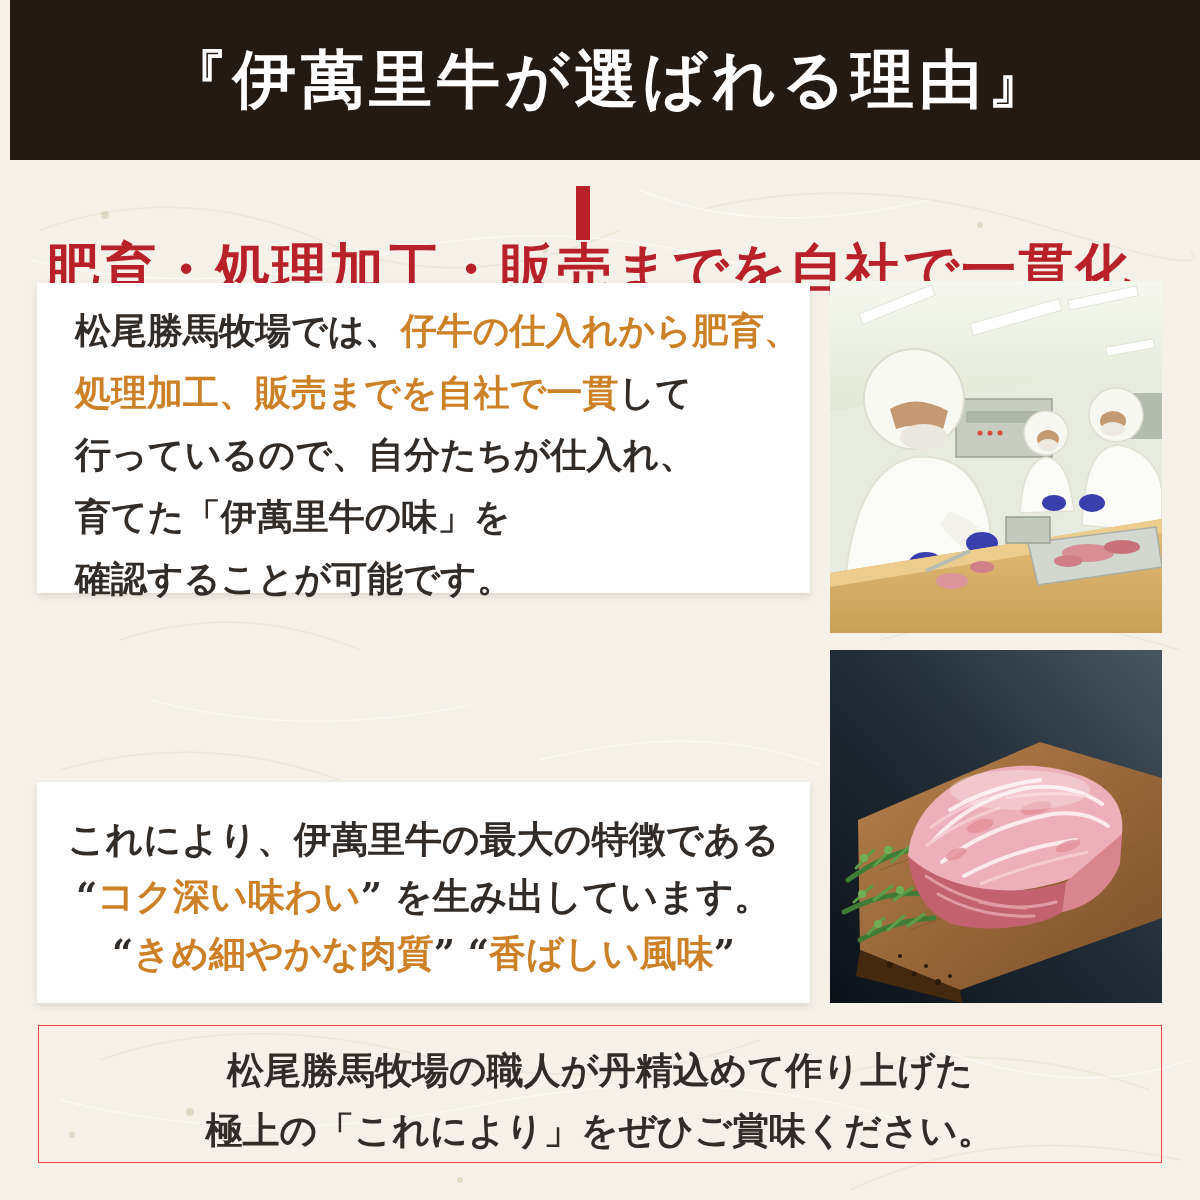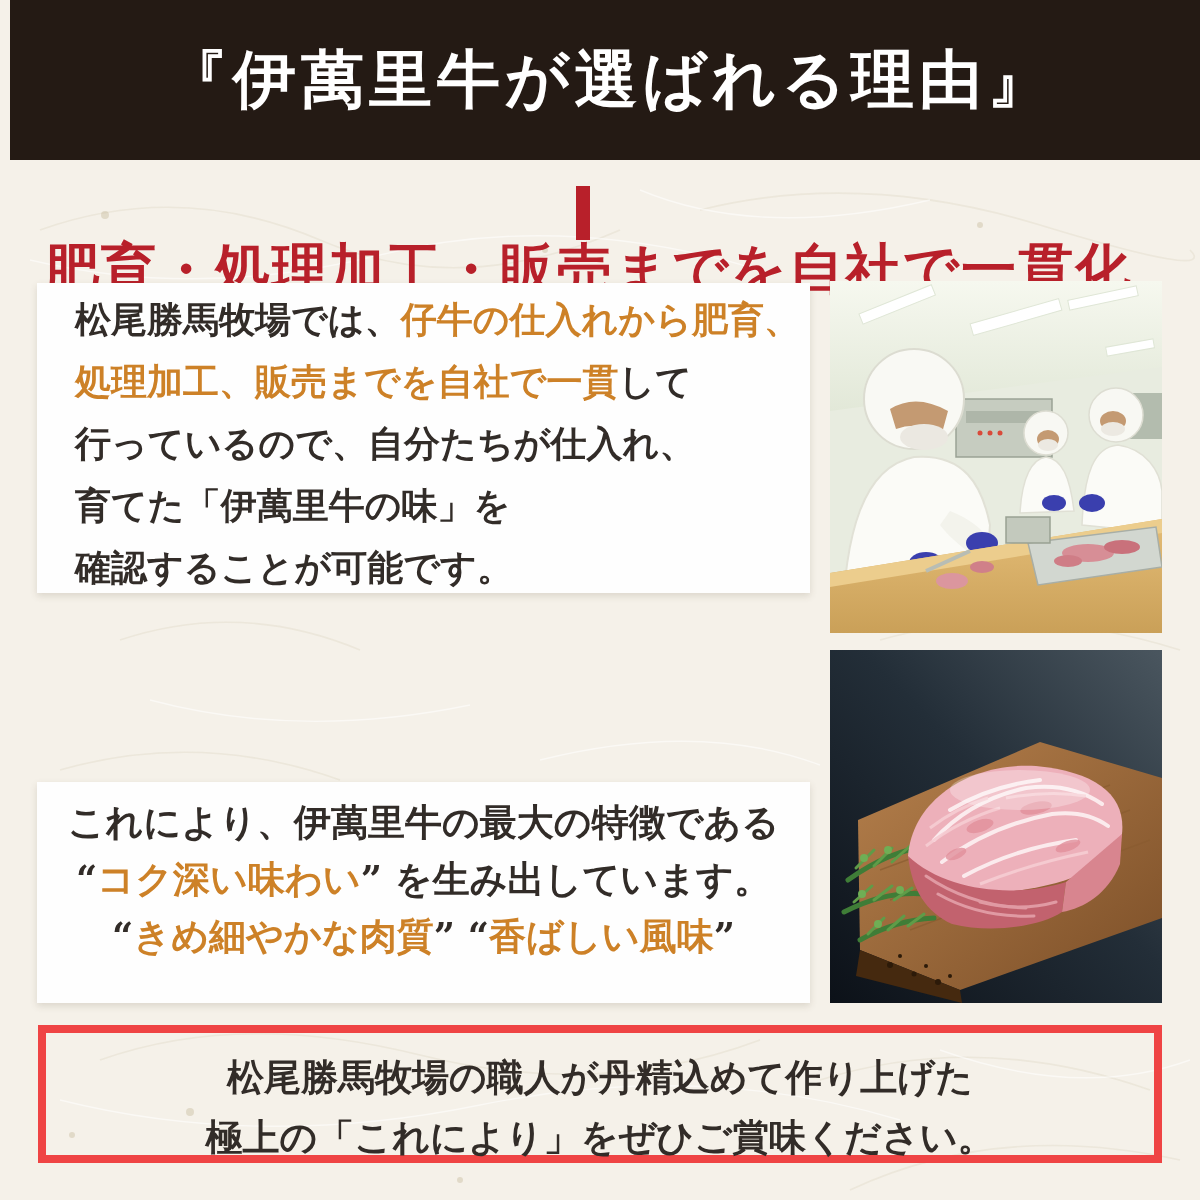--- a/index.html
+++ b/index.html
@@ -25,37 +25,37 @@
   .heading-bar{ width:14px; height:54px; background:#b8202a; margin-right:10px; }
   .heading-text{
     color:#b8202a; font-size:55px; font-weight:700; letter-spacing:2px; white-space:nowrap; line-height:58px;
   }
 
   .card{
     background:#fefefe; box-shadow:0 3px 7px rgba(90,75,50,.16);
     font-weight:700;
   }
   .card .line{ white-space:nowrap; }
-  .card1{ left:37px; top:283px; width:773px; height:310px; padding:5px 0 0 38px; font-size:36px; }
+  .card1{ left:37px; top:283px; width:773px; height:310px; padding:16px 0 0 38px; font-size:36px; }
   .card1 .line{ line-height:62px; }
   .card2{ left:37px; top:615px; width:773px; height:140px; padding:8px 0 0 38px; font-size:36px; }
   .card2 .line{ line-height:62px; }
-  .card3{ left:37px; top:782px; width:773px; height:221px; padding-top:12px; font-size:37px; text-align:center; }
+  .card3{ left:37px; top:782px; width:773px; height:221px; padding-top:29px; font-size:37px; text-align:center; }
   .card3 .line{ line-height:57px; }
 
   .accent{ color:#cd8127; }
 
   .photo{ left:830px; width:332px; background:#ddd; }
   .photo1{ top:281px; height:352px; }
   .photo2{ top:650px; height:353px; }
   .photo svg{ display:block; width:100%; height:100%; }
 
   .footer-box{
     left:38px; top:1025px; width:1124px; height:138px;
-    border:8px solid #ef4444; text-align:center;
+    border:1px solid #ef4444; text-align:center;
     font-size:37px; font-weight:700; padding-top:14px;
   }
   .footer-box .line{ line-height:60px; white-space:nowrap; }
 </style>
 </head>
 <body>
 
 <div class="stage">
 
   <svg class="texture" viewBox="0 0 1200 1200" aria-hidden="true">

